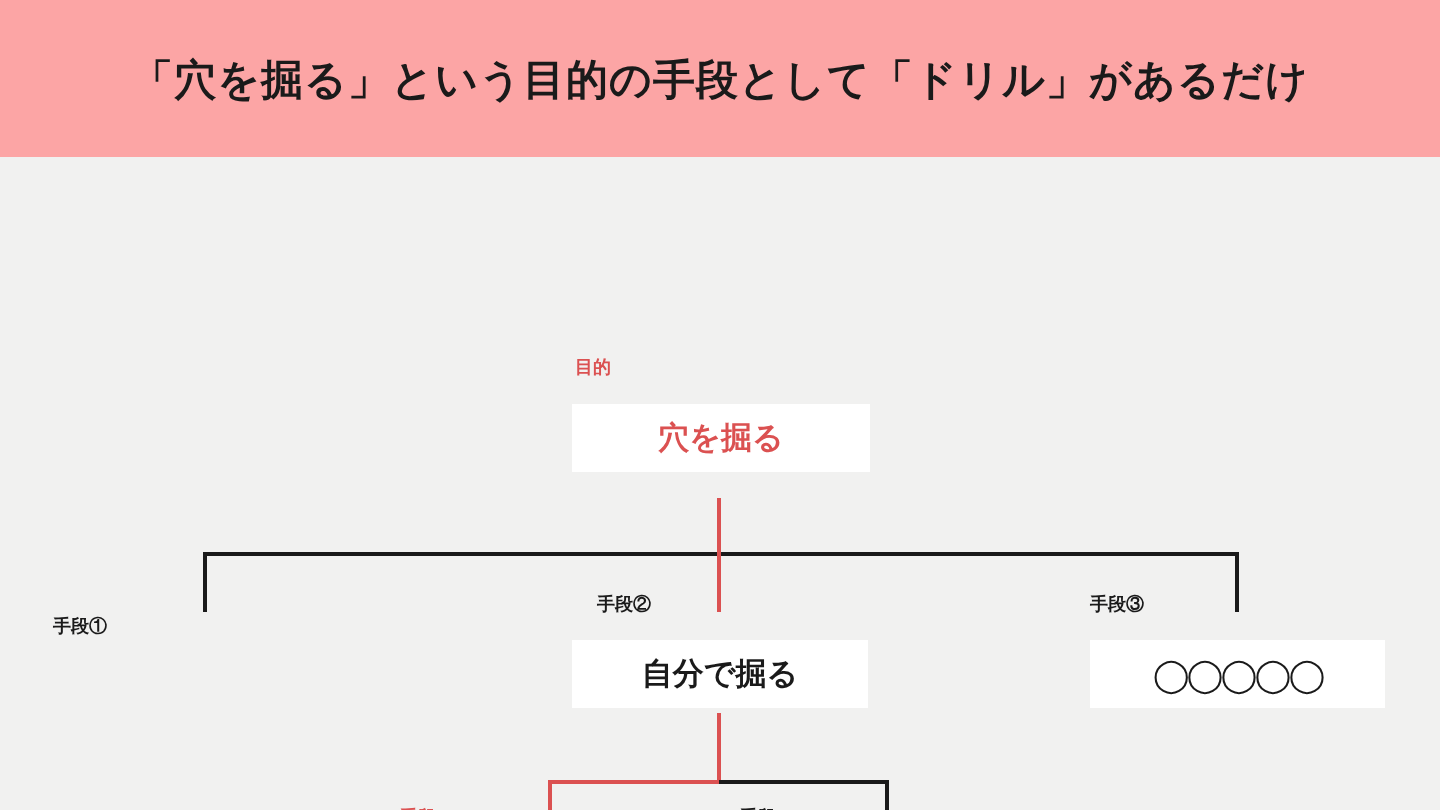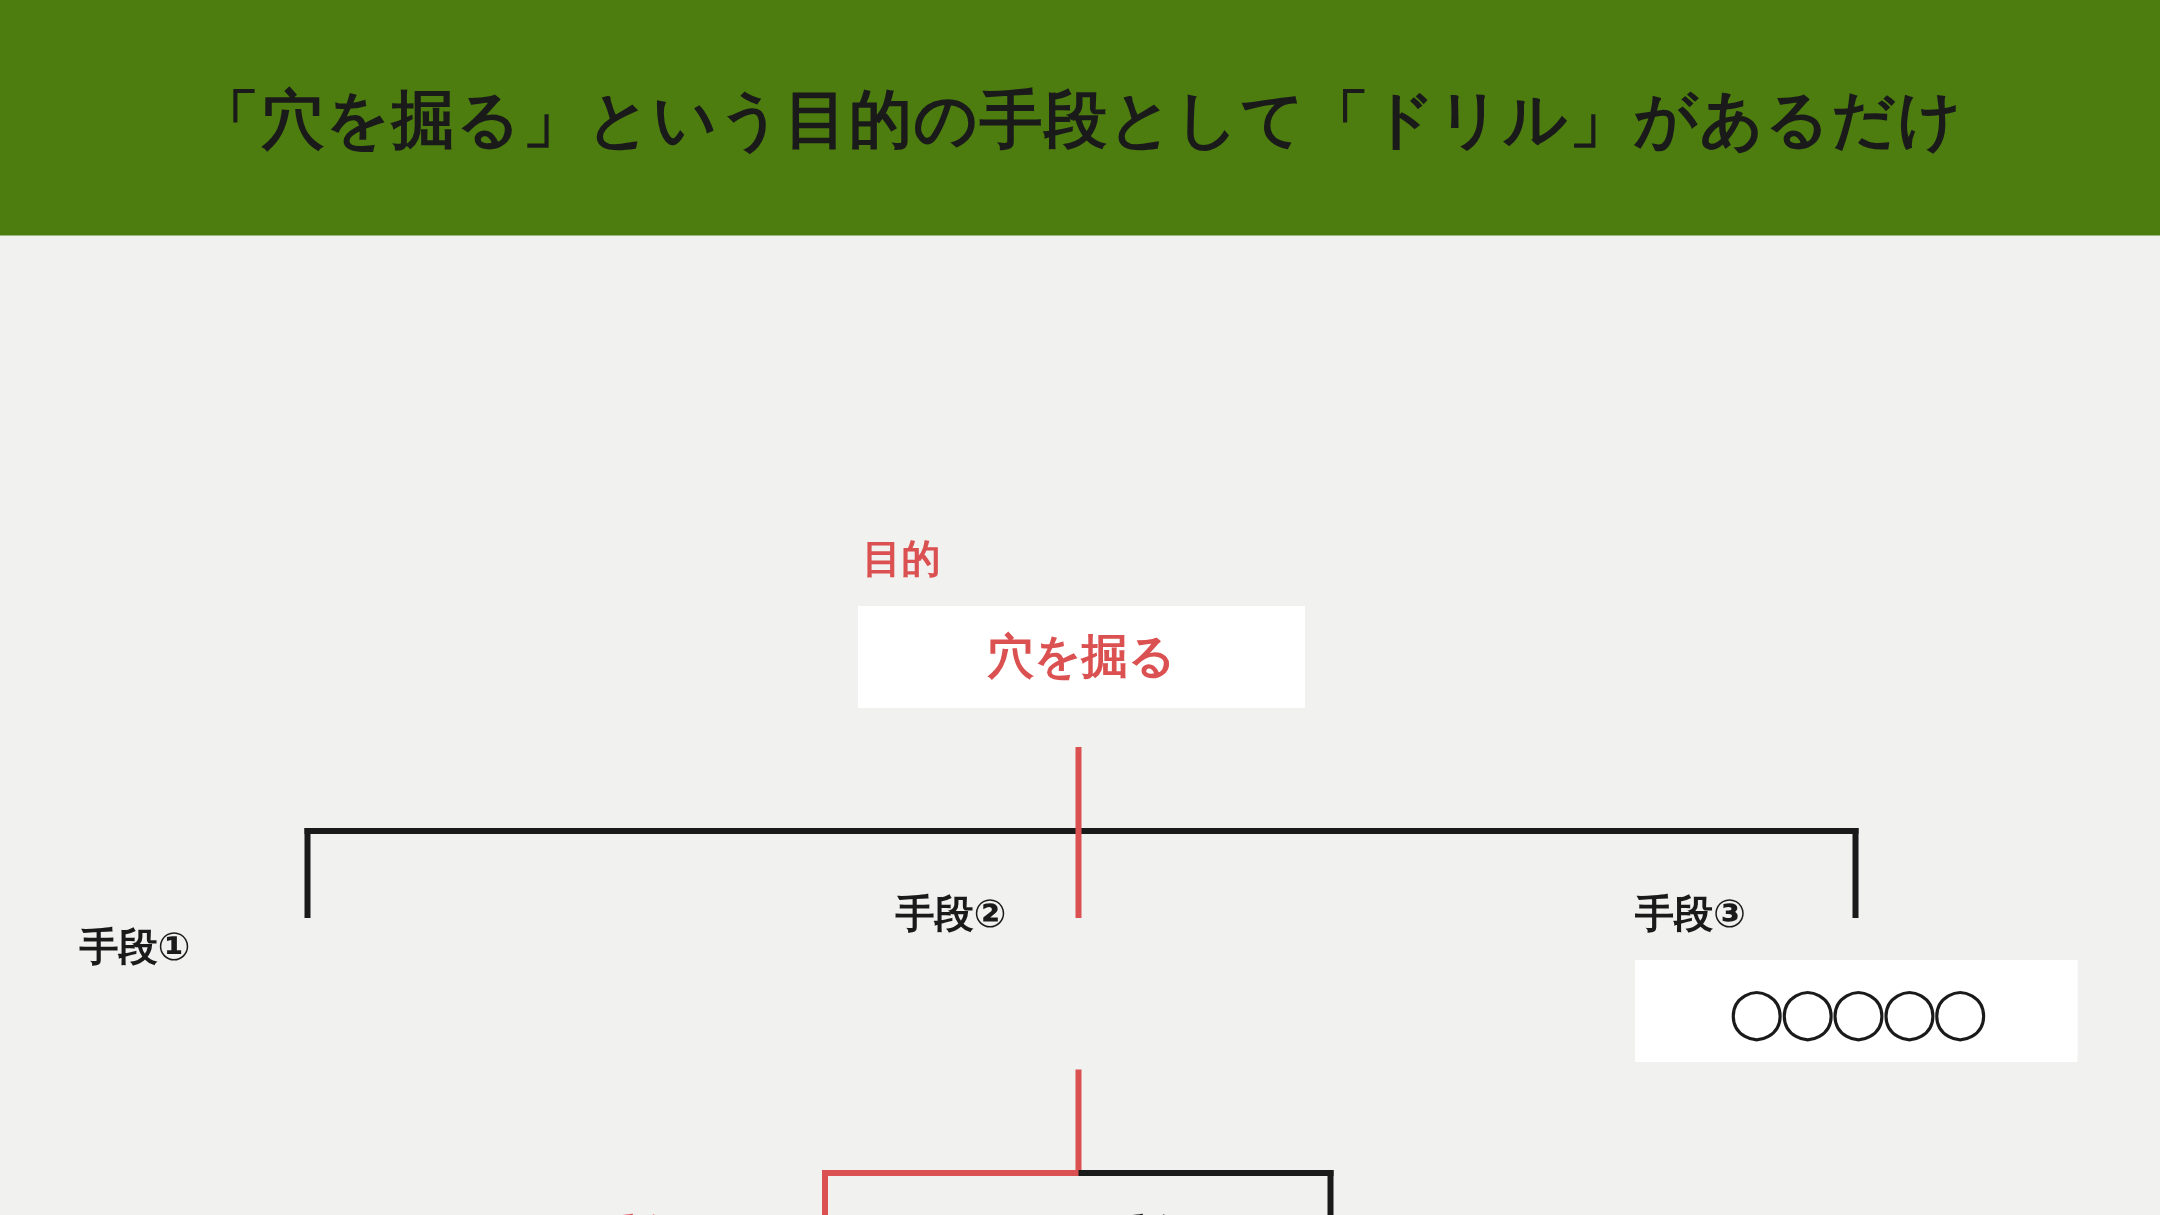--- a/index.html
+++ b/index.html
@@ -8,37 +8,37 @@
     --panel:#f1f1f0;
     --box:#ffffff;
   }
   *{margin:0;padding:0;box-sizing:border-box;}
   html,body{width:1440px;height:810px;overflow:hidden;}
   body{
     font-family:"Liberation Sans","DejaVu Sans",sans-serif;
     background:#ffffff;
     position:relative;
   }
-  .slide{position:absolute;inset:0;width:1440px;height:660px;background:#4d7c0f;}
+  .slide{position:absolute;inset:0;width:1440px;height:660px;background:#fca5a5;}
   .slide-title{
     position:absolute;top:56px;left:0;width:1440px;
     text-align:center;
     font-size:42px;font-weight:800;color:var(--ink);
     letter-spacing:1px;
     line-height:1.15;
   }
   .panel{
     position:absolute;left:0;top:157px;width:1440px;height:653px;
     background:var(--panel);
   }
   
   .node-label{
     position:absolute;
-    font-size:26px;font-weight:800;color:var(--ink);
-    line-height:1;white-space:nowrap;
+    font-size:18px;font-weight:800;color:var(--ink);
+    line-height:1;white-space:nowrap;font-family:Liberation Mono, monospace;
   }
   .node-label.red{color:var(--accent);}
   
   .node-box{
     position:absolute;background:var(--box);
     display:flex;align-items:center;justify-content:center;
     font-size:31px;font-weight:800;color:var(--ink);
     white-space:nowrap;
   }
   .node-box.red{color:var(--accent);}
@@ -85,20 +85,21 @@
     <div id="box-root" class="node-box red">穴を掘る</div>
 
     <div id="h-main" class="line"></div>
     <div id="drop-left" class="line"></div>
     <div id="drop-right" class="line"></div>
     <div id="v-root" class="line red"></div>
 
     <div id="label-m1" class="node-label">手段①</div>
     <div id="label-m2" class="node-label">手段②</div>
     <div id="label-m3" class="node-label">手段③</div>
+    <div id="box-m2" class="node-box">自分で掘る</div>
     <div id="box-m3" class="node-box circles">◯◯◯◯◯</div>
 
     <div id="v-sub" class="line red"></div>
     <div id="h-sub-red" class="line red"></div>
     <div id="h-sub-black" class="line"></div>
     <div id="drop-a" class="line red"></div>
     <div id="drop-b" class="line"></div>
 
     <div id="label-a" class="node-label red">手段A</div>
     <div id="label-b" class="node-label">手段B</div>

